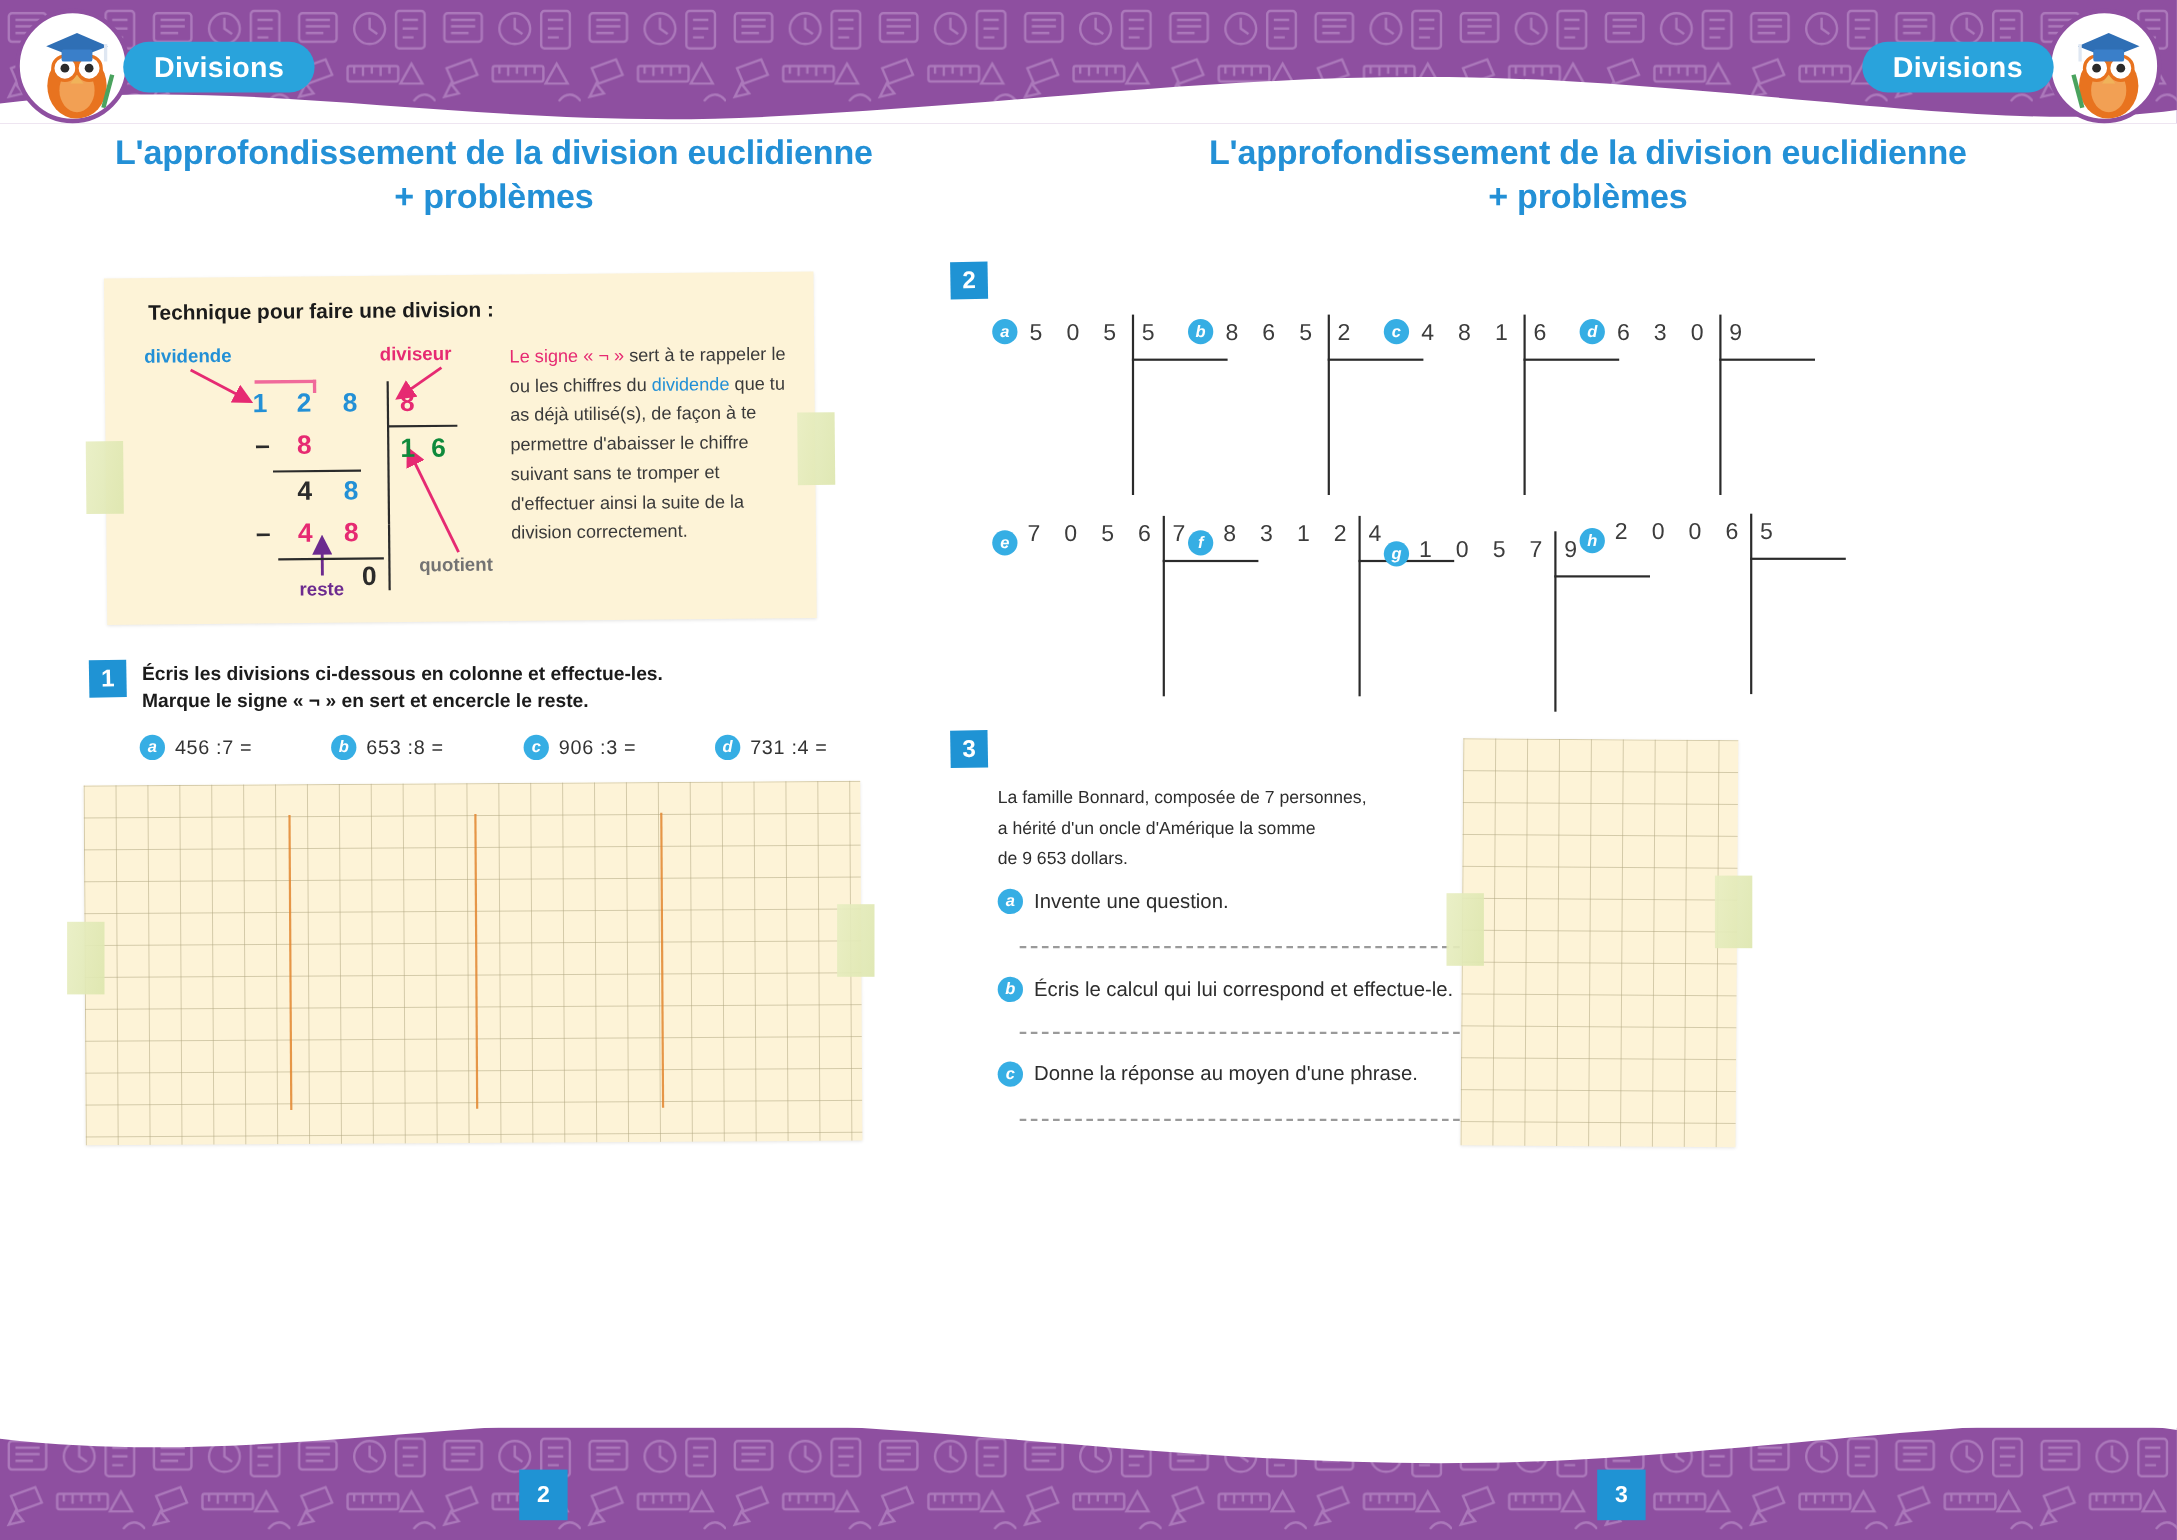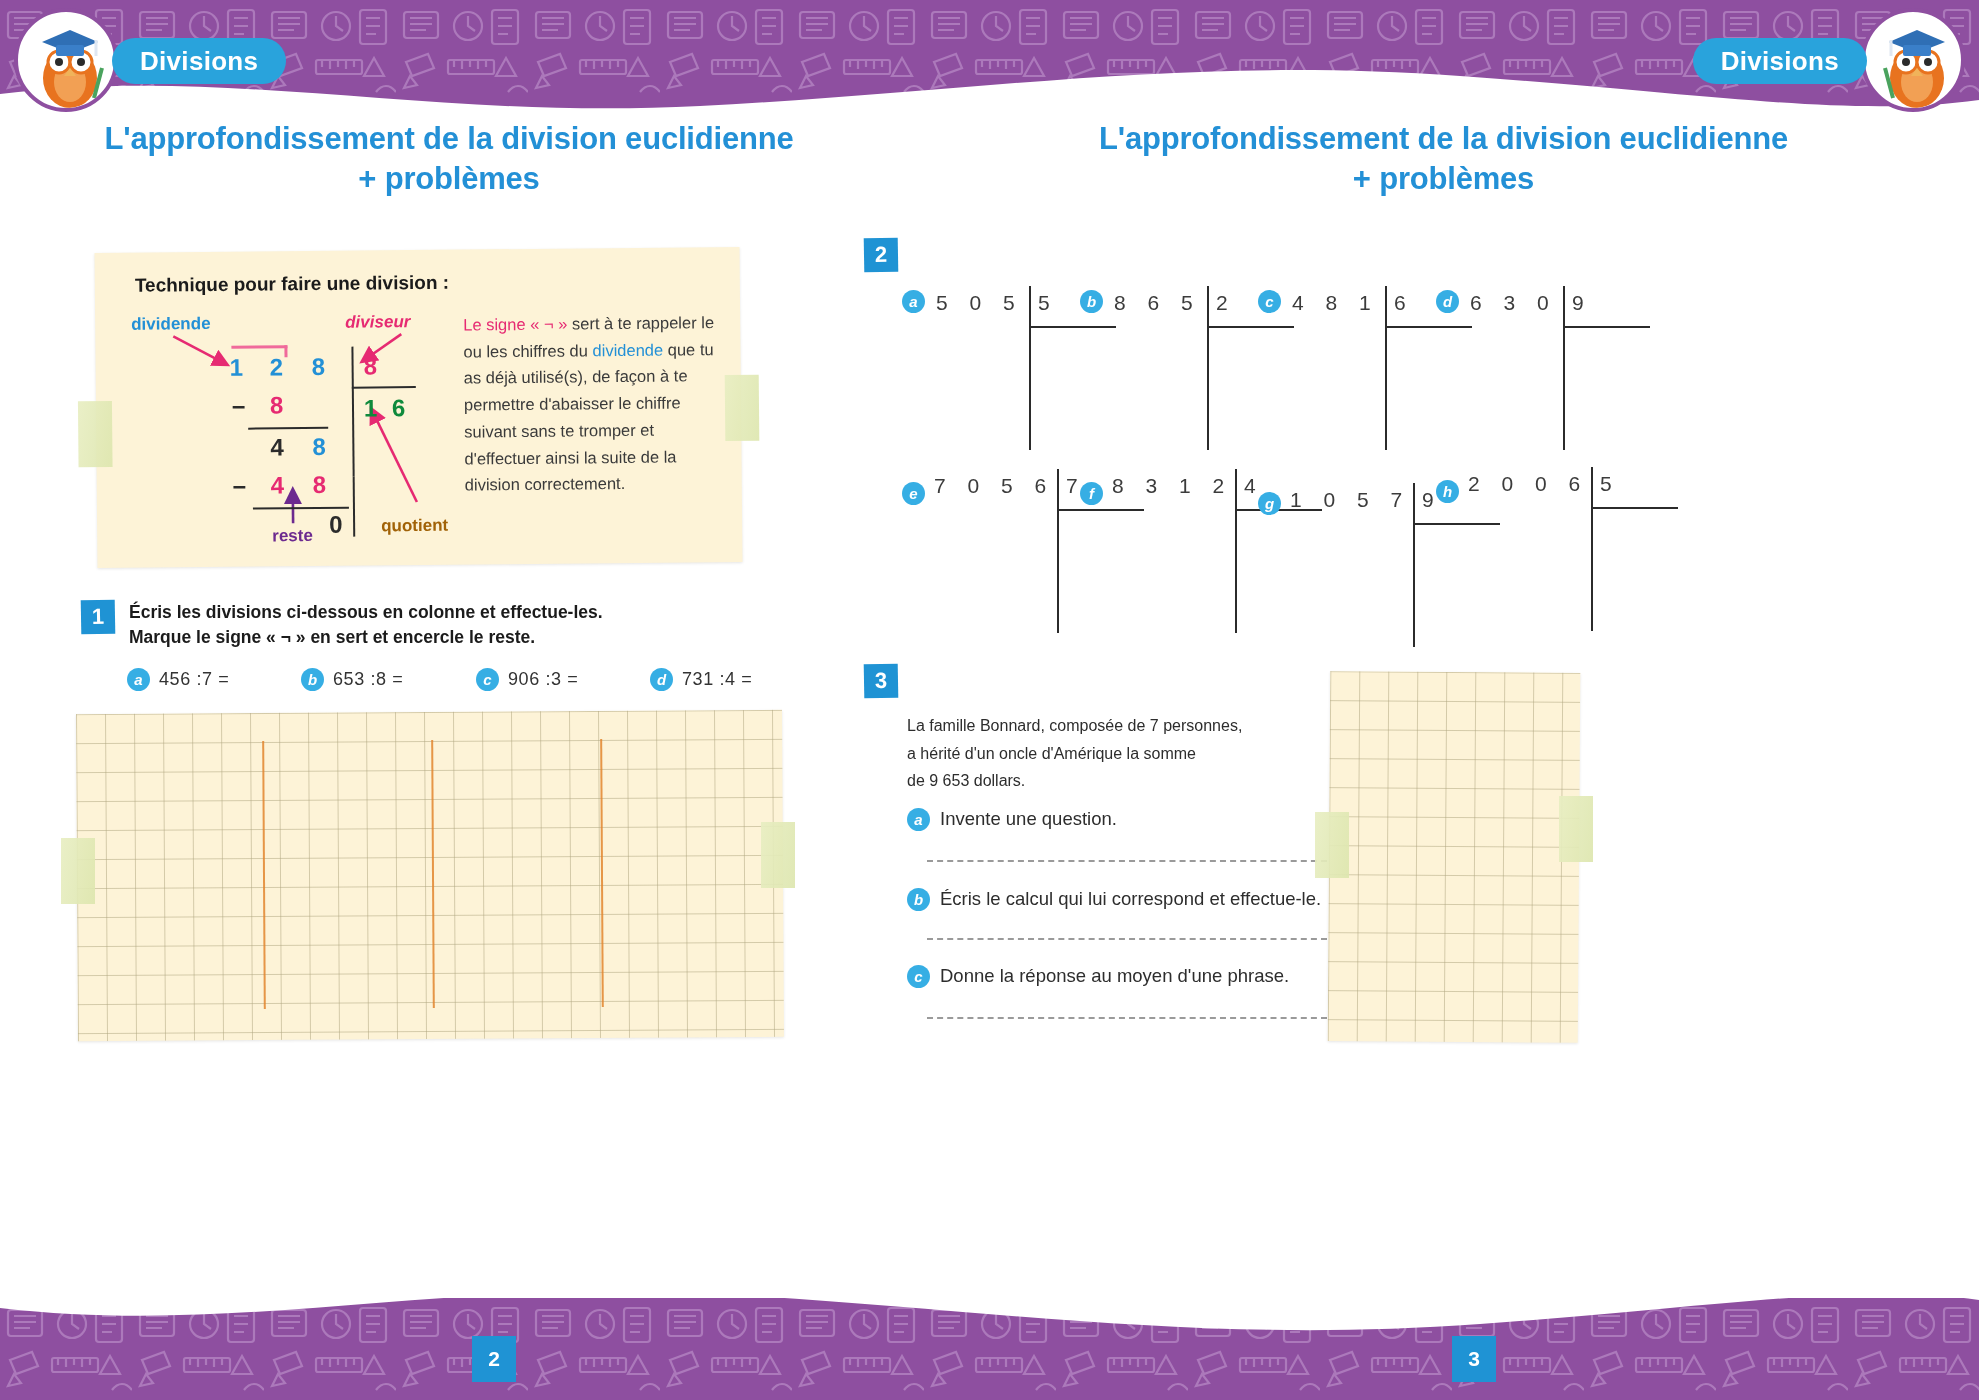--- a/index.html
+++ b/index.html
@@ -90,22 +90,22 @@
     width: 34px; height: 66px;
     background: linear-gradient(100deg,#e8eec2,#dde6ae);
     opacity: .92;
   }
   .tech-title {
     position: absolute; left: 40px; top: 22px;
     font-size: 19px; font-weight: 800; color: #1b1b1b;
   }
   .lbl { position: absolute; font-size: 17px; font-weight: 800; }
   .lbl-dividende { color: #2390d6; left: 36px;  top: 62px; }
-  .lbl-diviseur  { color: #e62a72; left: 250px; top: 62px; font-style: italic; }
-  .lbl-quotient  { color: #a16207; left: 284px; top: 266px; }
+  .lbl-diviseur  { color: #e62a72; left: 250px; top: 62px; }
+  .lbl-quotient  { color: #737373; left: 284px; top: 254px; }
   .lbl-reste     { color: #6c2a8f; left: 175px; top: 275px; }
 
   .calc { position: absolute; left: 128px; top: 98px; font-size: 24px; }
   .digit { position: absolute; font-weight: 700; }
   .c-blue  { color: #2390d6; }
   .c-pink  { color: #e62a72; }
   .c-green { color: #0f8a3c; }
   .c-dark  { color: #2b2b2b; }
   .rule { position: absolute; background: #2b2b2b; }
   .vline { position: absolute; width: 2px; background: #2b2b2b; }

